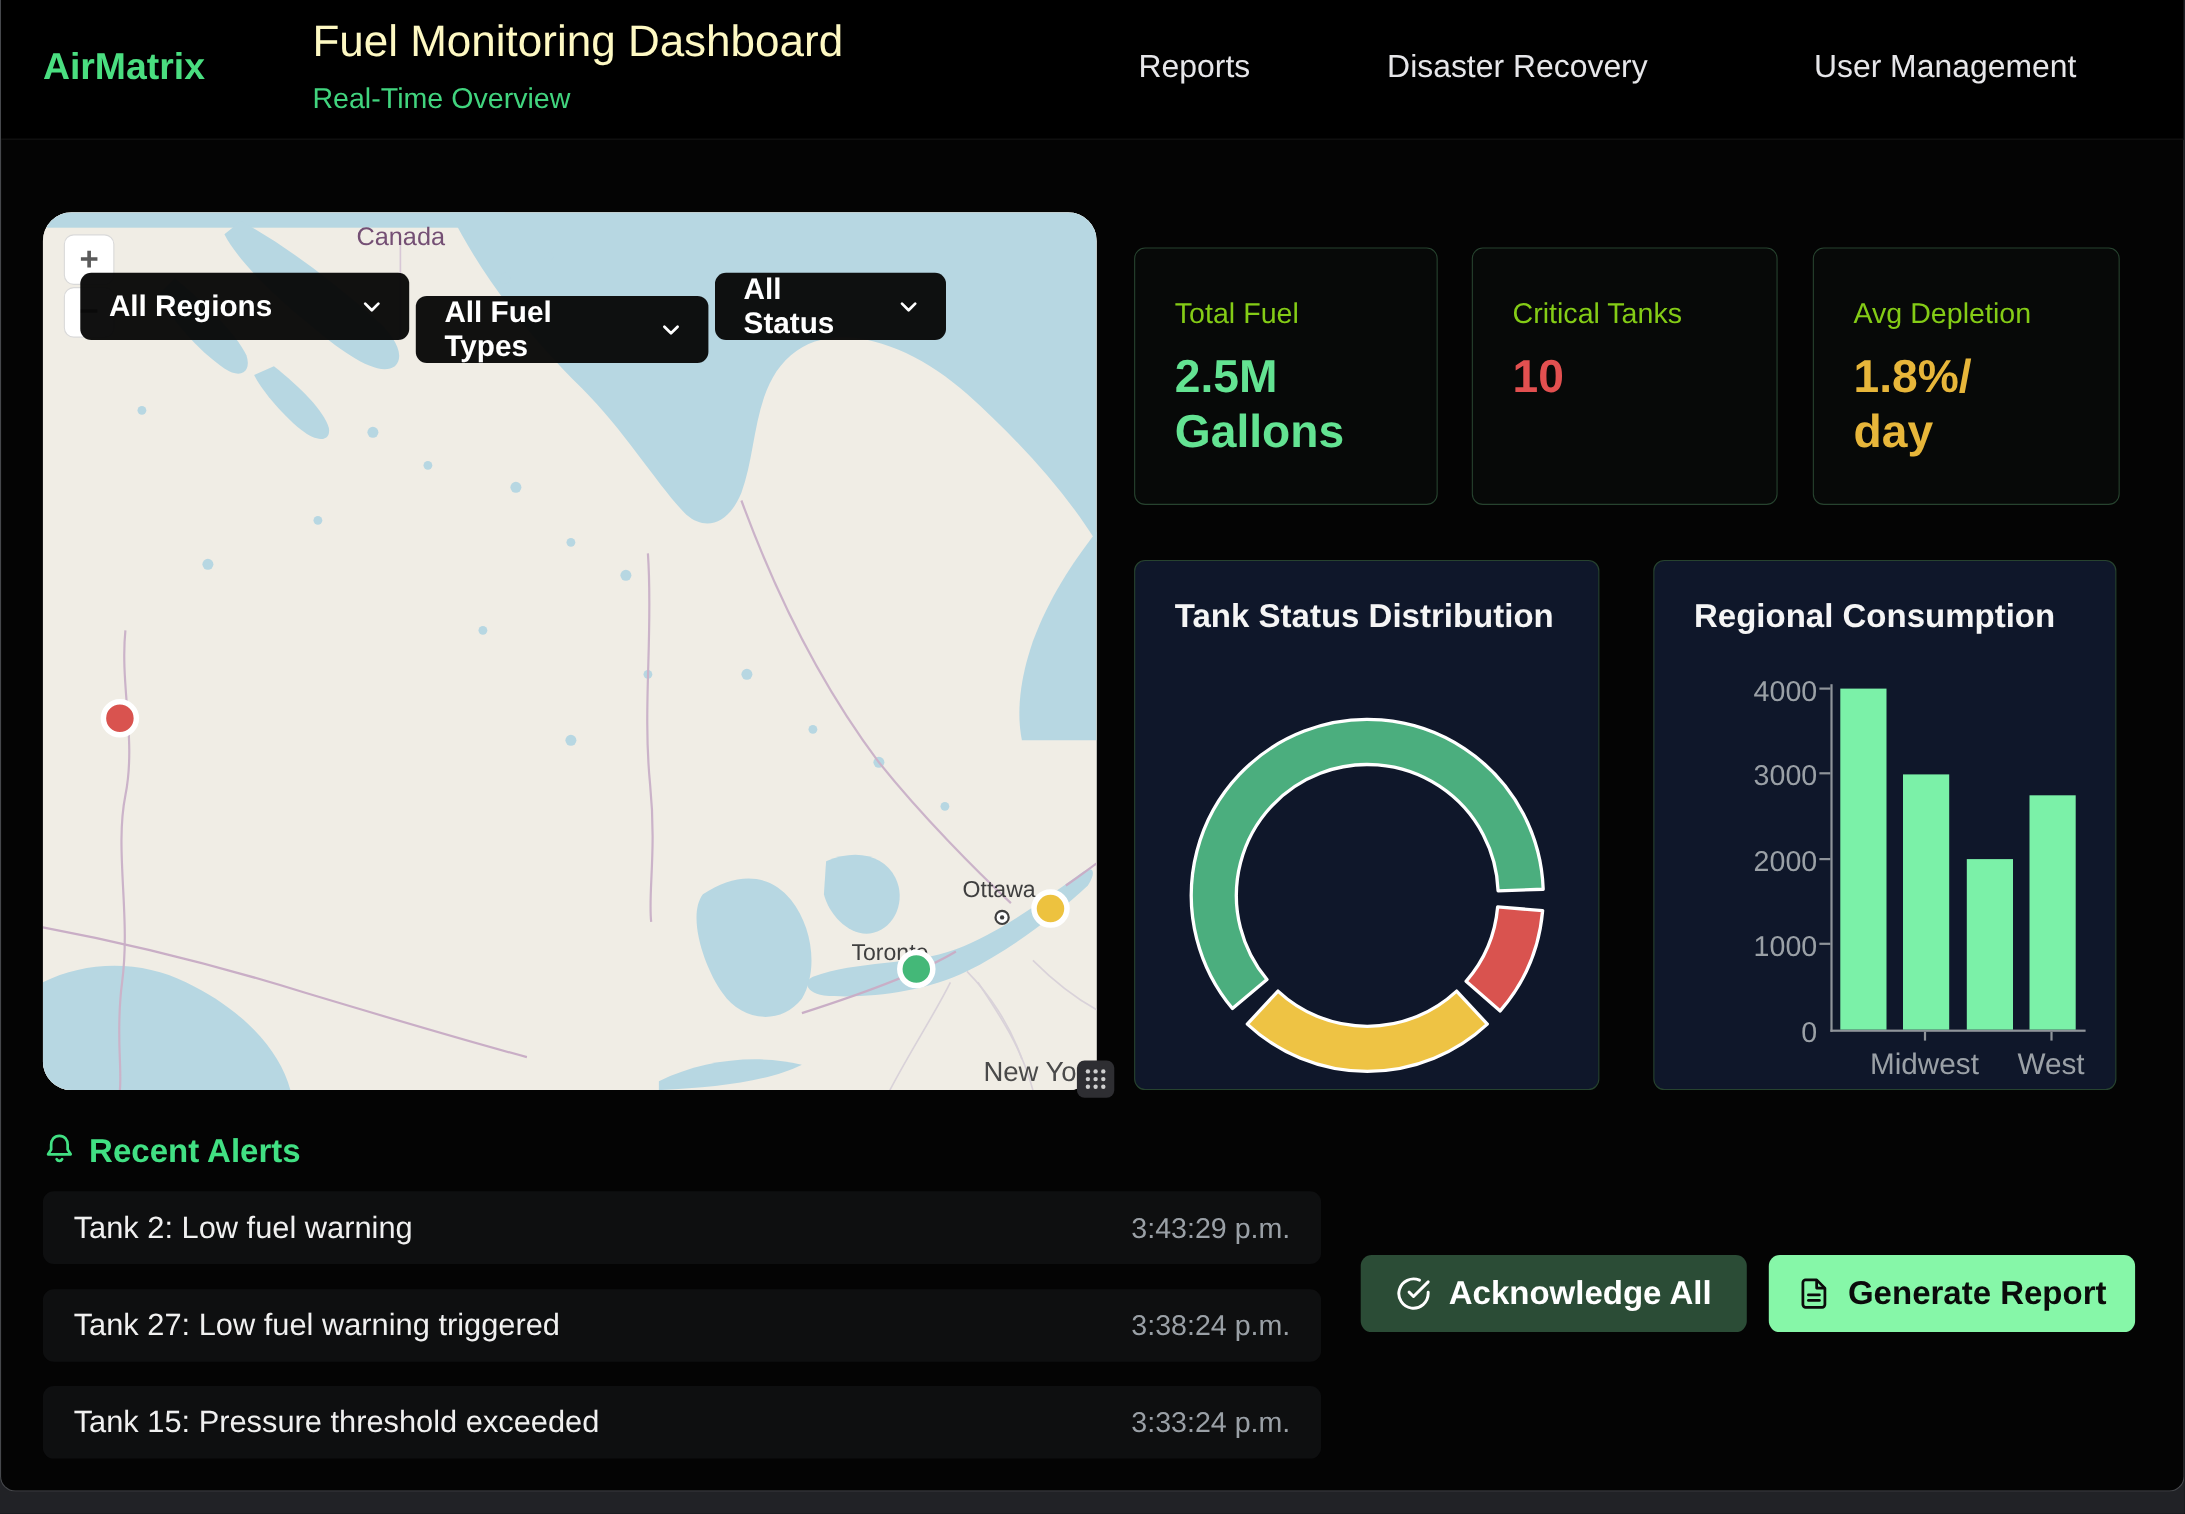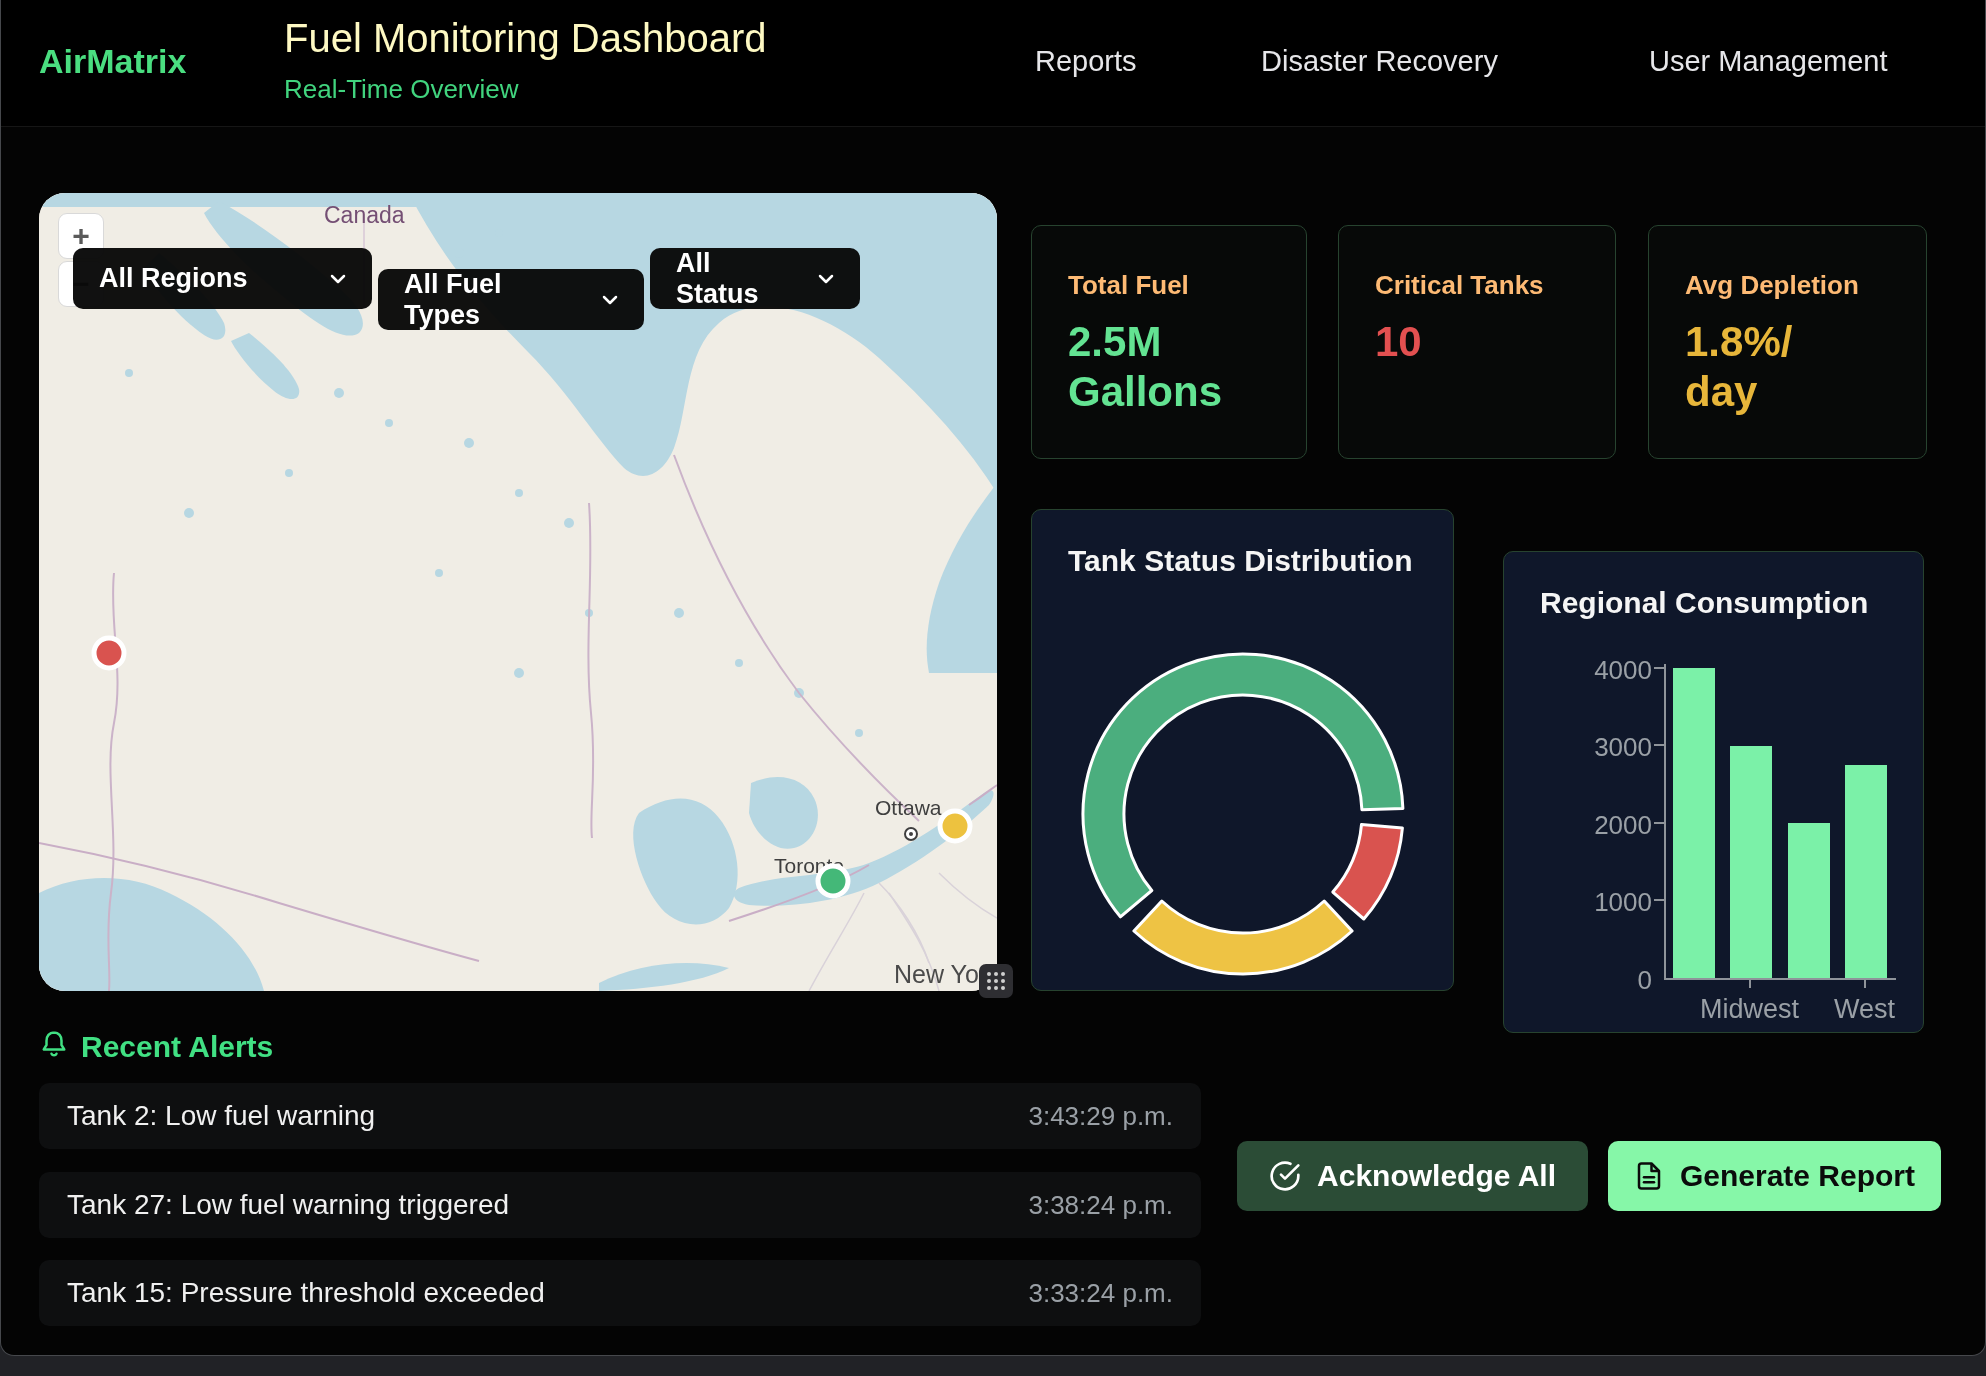--- a/index.html
+++ b/index.html
@@ -35,30 +35,30 @@
   .chev { margin-left:24px; flex:none; }
   .drag-handle { position:absolute; left:978px; top:964px; width:34px; height:34px;
                  background:#2e2e32; border-radius:7px; display:grid;
                  grid-template-columns:repeat(3,1fr); place-items:center; padding:6px; cursor:grab; }
   .drag-handle i { width:4px; height:4px; border-radius:50%; background:#cfcfcf; }
 
   
   .stat-card { position:absolute; top:225px; height:234px; background:#070908;
                border:1px solid #27432f; border-radius:10px; padding:44px 36px; }
   .stat-1 { left:1030px; width:276px; } .stat-2 { left:1337px; width:278px; } .stat-3 { left:1647px; width:279px; }
-  .stat-label { font-size:26px; color:#fdba74;font-weight:bold; }
+  .stat-label { font-size:26px; color:#84cc16; }
   .stat-value { margin-top:16px; font-size:42px; font-weight:bold; line-height:1.18; overflow-wrap:anywhere; }
   .stat-1 .stat-value { max-width:180px; }
   .stat-3 .stat-value { max-width:120px; }
 
   
   .chart-card { position:absolute; top:509px; height:482px; background:#0f172a;
                 border:1px solid #27432f; border-radius:10px; }
   .donut-card { left:1030px; width:423px; }
-  .bar-card   { left:1502px; width:421px;margin-top:42px; }
+  .bar-card   { left:1502px; width:421px; }
   .chart-title { position:absolute; left:36px; top:34px; font-size:30px; font-weight:bold; color:#f5f5f5; }
   .donut-card svg { position:absolute; inset:0; }
 
   .y-label { position:absolute; width:60px; left:88px; text-align:right;
              font-size:26px; color:#9aa0a6; }
   .y-label:nth-of-type(1){top:103px;} .y-label:nth-of-type(2){top:180px;}
   .y-label:nth-of-type(3){top:258px;} .y-label:nth-of-type(4){top:335px;}
   .y-label:nth-of-type(5){top:413px;}
   .axis-y { position:absolute; left:160px; top:112px; width:2px; height:316px; background:#8f949a; }
   .axis-x { position:absolute; left:160px; top:426px; width:232px; height:2px; background:#8f949a; }

